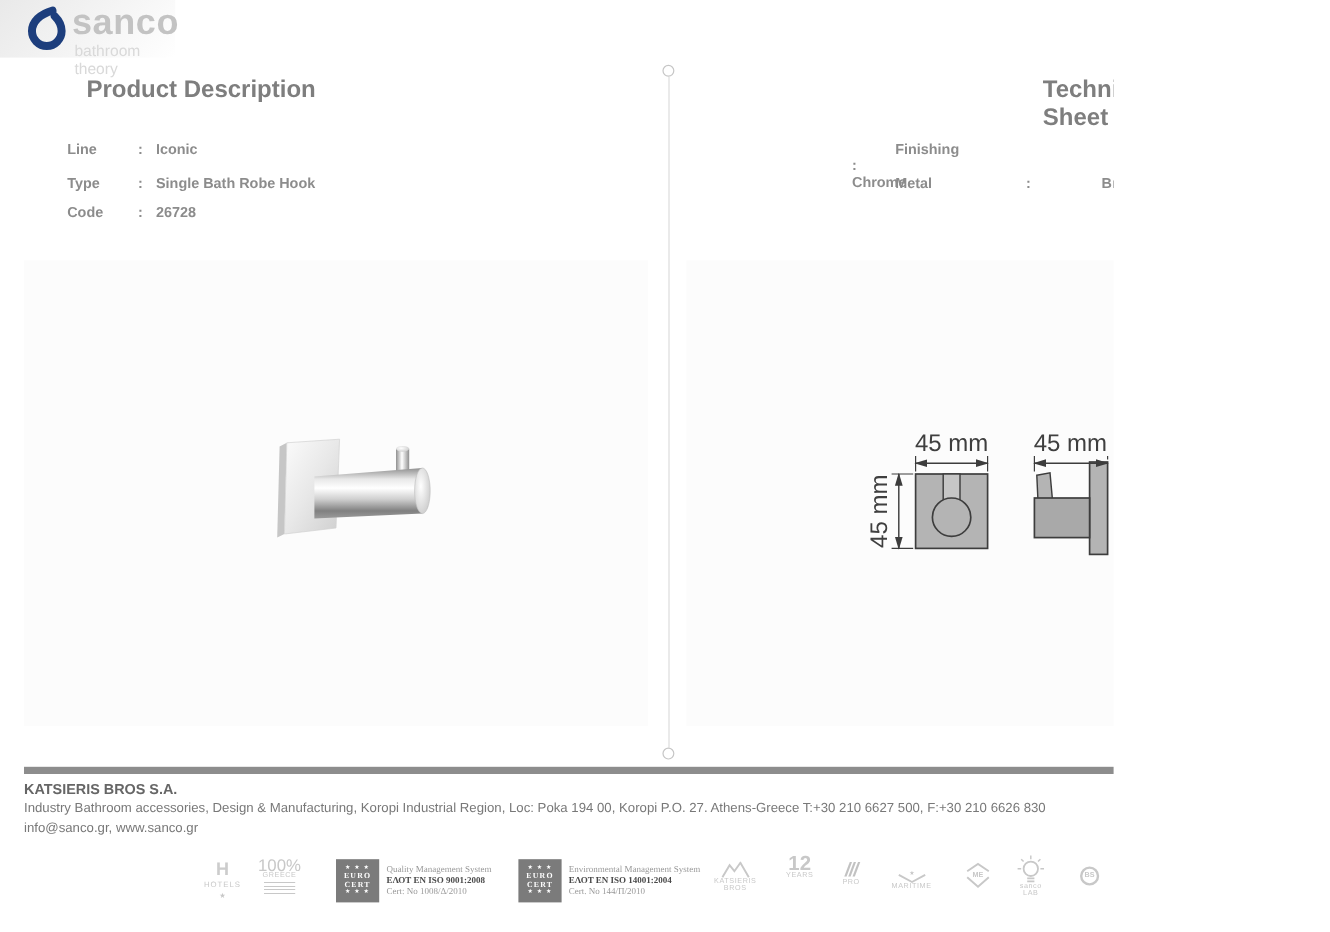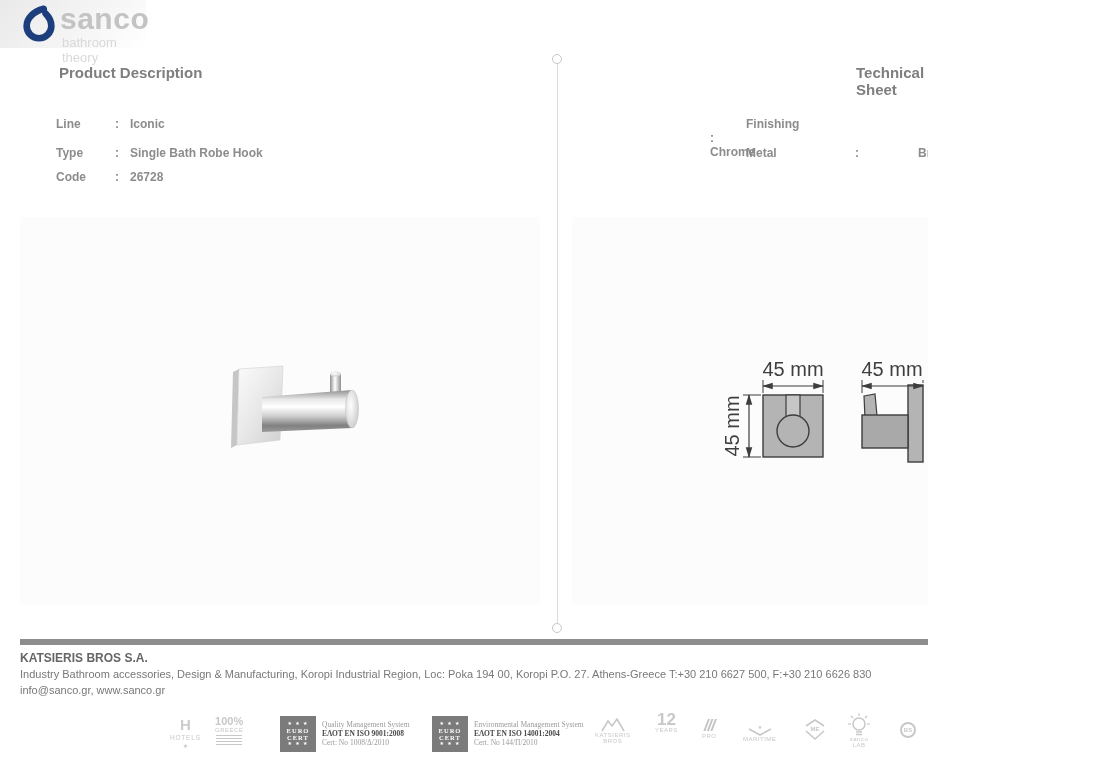--- a/index.html
+++ b/index.html
@@ -8,21 +8,21 @@
 
   
   .logo-area { position:absolute; left:0; top:0; width:146px; height:48px;
     background:linear-gradient(135deg,#e9e9e9 0%,#f6f6f6 60%,#ffffff 100%); }
   .logo-drop { position:absolute; left:20px; top:4px; width:38px; height:40px; }
   .logo-brand { position:absolute; left:60px; top:2px; font-size:30px; font-weight:bold;
     color:#c3c3c3; letter-spacing:0.5px; }
   .logo-tagline { position:absolute; left:62px; top:35px; font-size:13px; color:#d9d9d9; }
 
   
-  .section-title { position:absolute; top:64px; font-size:15px; font-weight:bold; color:#7e7e7e; }
+  .section-title { position:absolute; top:64px; font-size:20px; font-weight:bold; color:#7e7e7e;margin-left:13px; }
   .title-left { left:59px; }
   .title-right { left:856px; }
 
   
   .field-row { position:absolute; display:flex; font-size:12px; font-weight:bold; color:#8c8c8c; }
   .field-row .lbl { width:95px;padding-left:36px; }
   .field-row .sep { width:15px; }
   .fr-left { left:20px; }
   .fr-right { left:710px; }
   .fr-right .lbl { width:97px; }
@@ -52,21 +52,21 @@
   .badges { position:absolute; left:0; top:710px; width:1108px; height:60px; }
   .badge { position:absolute; display:flex; flex-direction:column; align-items:center; color:#c8c8c8; }
   .badge .cap { font-size:6.5px; letter-spacing:0.8px; margin-top:2px; white-space:nowrap; }
   .badge .cap2 { font-size:6px; letter-spacing:0.5px; white-space:nowrap; }
 
   .b-hotels { left:170px; top:8px; }
   .b-hotels .hicon { font-size:15px; font-weight:bold; color:#cccccc; line-height:14px; }
   .b-hotels .star { font-size:6px; margin-top:1px; }
 
   .b-greece { left:215px; top:6px; }
-  .b-greece .pct { font-size:11px; font-weight:bold; line-height:11px; }
+  .b-greece .pct { font-size:14px; font-weight:normal; line-height:11px; }
   .b-greece .lines { width:26px; height:10px; margin-top:2px;
     background:repeating-linear-gradient(#c8c8c8 0 1px, transparent 1px 3px); }
 
   .cert-group { position:absolute; display:flex; align-items:flex-start;font-family:Liberation Serif, serif; }
   .cg-1 { left:280px; top:6px; }
   .cg-2 { left:432px; top:6px; }
   .cert-badge { width:36px; height:36px; background:#7b7b7b; color:#ffffff; display:flex;
     flex-direction:column; align-items:center; justify-content:center; line-height:6px; }
   .cert-badge .st { font-size:5px; letter-spacing:1px; }
   .cert-badge .tx { font-size:6.5px; font-weight:bold; letter-spacing:1px; line-height:7px; }

